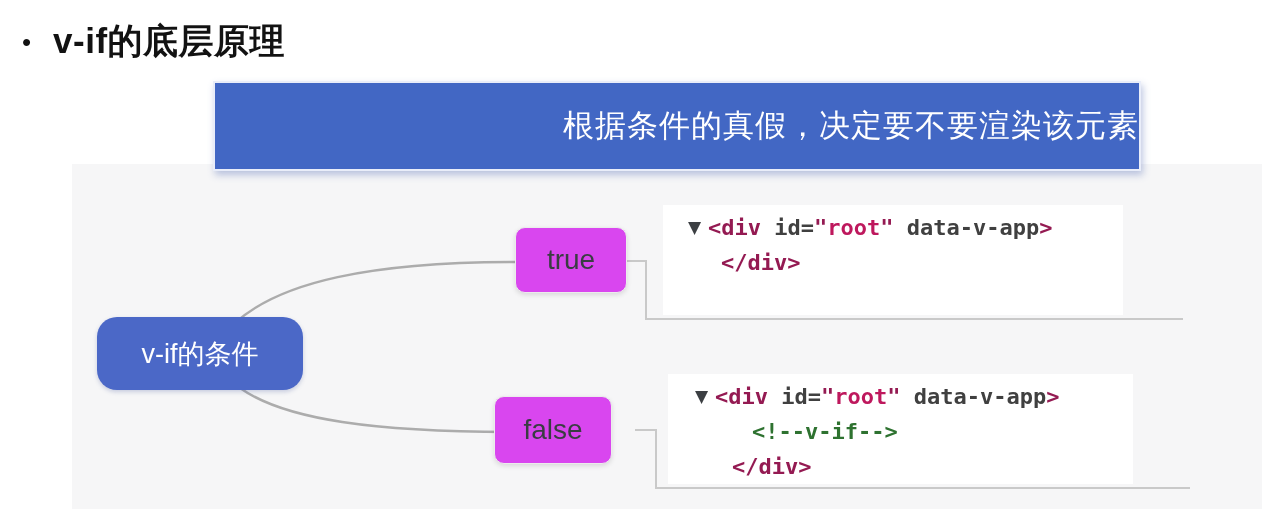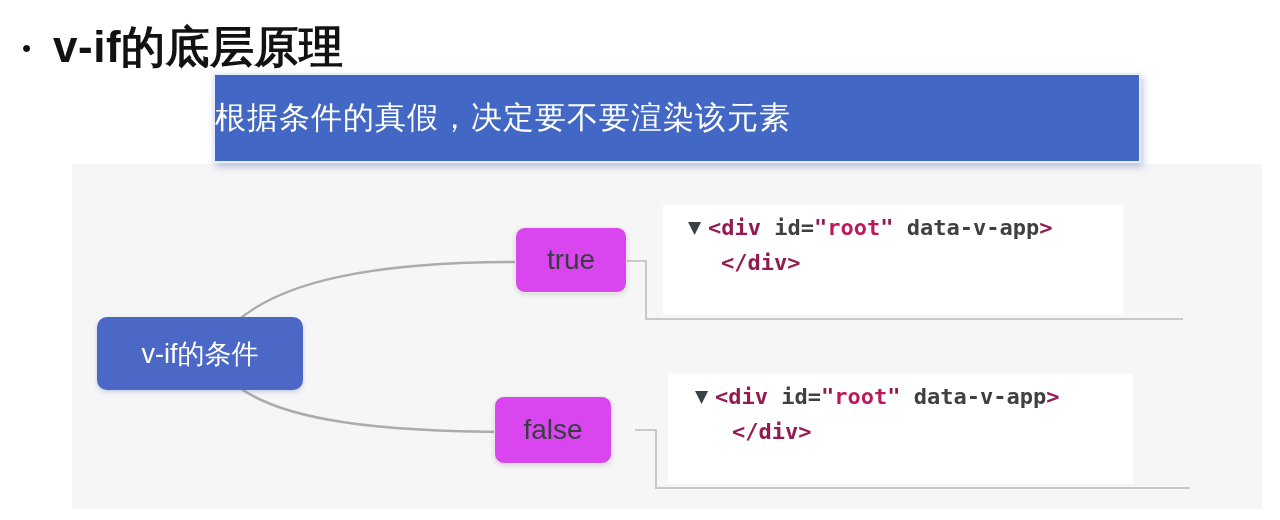--- a/index.html
+++ b/index.html
@@ -6,53 +6,53 @@
   html, body { width: 1280px; height: 520px; background: #ffffff; overflow: hidden; }
   body { font-family: "Liberation Sans", sans-serif; position: relative; }
 
   
   .title-row {
     position: absolute; left: 22px; top: 18px;
     display: flex; align-items: center; gap: 22px;
     color: #121212;
   }
   .title-bullet { font-size: 26px; line-height: 1; color: #121212; }
-  .title-text { font-size: 44px; font-weight: bold; letter-spacing: 0.5px; }
+  .title-text { font-size: 35px; font-weight: bold; letter-spacing: 0.5px; }
 
   
   .panel {
     position: absolute; left: 72px; top: 164px;
     width: 1190px; height: 345px;
     background: #f6f6f7;
   }
 
   
   .banner {
-    position: absolute; left: 213px; top: 73px;
+    position: absolute; left: 213px; top: 81px;
     width: 928px; height: 90px;
     background: #4267c4;
     border: 2px solid #e9edf9;
     box-shadow: 2px 4px 7px rgba(110,130,190,0.45);
-    display: flex; align-items: center; justify-content: flex-start;
+    display: flex; align-items: center; justify-content: flex-end;
   }
   .banner-text {
     color: #ffffff; font-size: 31px; font-weight: 500; letter-spacing: 1px;
   }
 
   
   svg.connectors {
     position: absolute; left: 0; top: 0; width: 1280px; height: 520px;
     pointer-events: none;
   }
 
   
   .node-root {
     position: absolute; left: 97px; top: 317px;
     width: 206px; height: 73px;
-    background: #4b68c7; border-radius: 10px;
+    background: #4b68c7; border-radius: 20px;
     box-shadow: 0 2px 4px rgba(60,80,150,0.25);
     display: flex; align-items: center; justify-content: center;
   }
   .node-root-label { color: #ffffff; font-size: 27px; }
 
   .node-leaf {
     position: absolute;
     background: #d946ef; border-radius: 10px;
     border: 1px solid #ececec;
     box-shadow: 0 2px 5px rgba(0,0,0,0.12);
@@ -118,14 +118,15 @@
   <span class="node-leaf-label">false</span>
 </div>
 
 <div class="code code-true">
   <div class="cl cl-1"><span class="tri">▼</span><span class="tok-tag">&lt;div</span><span class="tok-attr"> id=</span><span class="tok-tag">"</span><span class="tok-val">root</span><span class="tok-tag">"</span><span class="tok-attr"> data-v-app</span><span class="tok-tag">&gt;</span></div>
   <div class="cl cl-3"><span class="tok-tag">&lt;/div&gt;</span></div>
 </div>
 
 <div class="code code-false">
   <div class="cl cl-1"><span class="tri">▼</span><span class="tok-tag">&lt;div</span><span class="tok-attr"> id=</span><span class="tok-tag">"</span><span class="tok-val">root</span><span class="tok-tag">"</span><span class="tok-attr"> data-v-app</span><span class="tok-tag">&gt;</span></div>
+  <div class="cl cl-2"><span class="tok-comment">&lt;!--v-if--&gt;</span></div>
   <div class="cl cl-3"><span class="tok-tag">&lt;/div&gt;</span></div>
 </div>
 
 </body></html>

